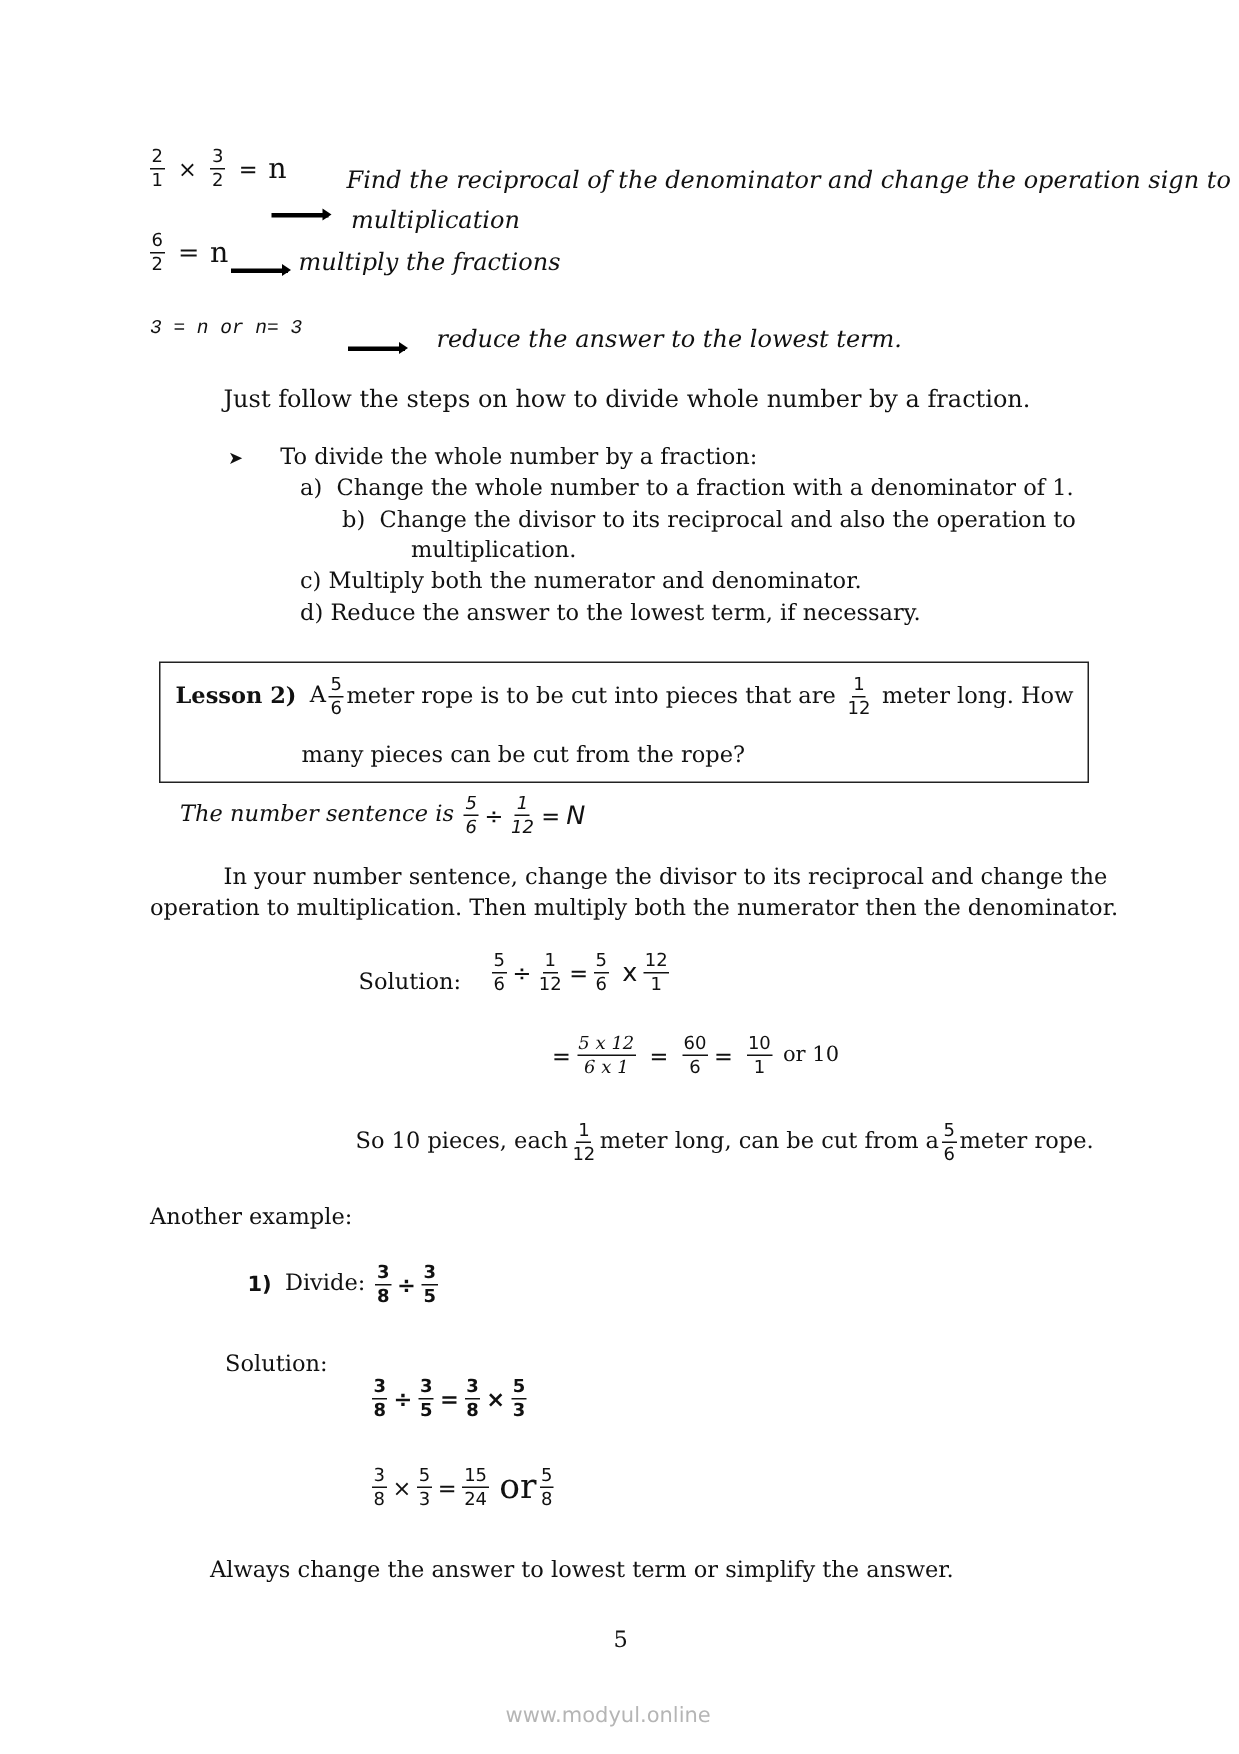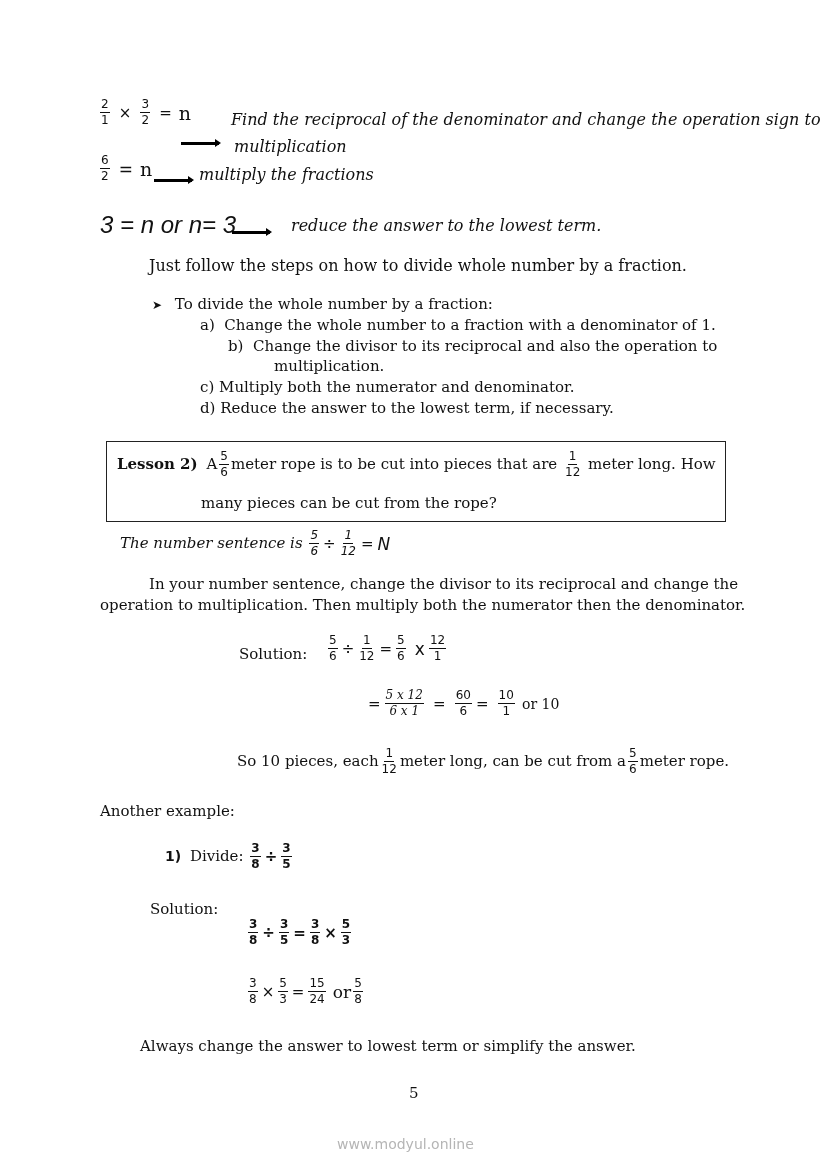--- a/index.html
+++ b/index.html
@@ -13,21 +13,21 @@
       vertical-align: middle; font-family: "DejaVu Sans", sans-serif;
       font-size: 12px; line-height: 13px; margin: 0 2px;
     }
     .frac .num { padding: 0 1px 1px 1px; border-bottom: 1px solid #111; }
     .frac .den { padding: 1px 1px 0 1px; }
     .frac.bold { font-weight: bold; }
     .op { font-family: "DejaVu Sans", sans-serif; font-size: 15px; vertical-align: middle; margin: 0 2px; }
     .opb { font-family: "DejaVu Sans", sans-serif; font-size: 15px; vertical-align: middle; margin: 0 2px; font-weight: bold; }
     .var { font-family: "DejaVu Serif", serif; font-size: 19px; vertical-align: middle; }
     .ital { font-style: italic; font-family: "DejaVu Serif", serif; font-size: 16px; }
-    .big-ital { font-style: italic; font-family: Liberation Sans, sans-serif; font-size: 24px; }
+    .big-ital { font-style: italic; font-family: Liberation Mono, monospace; font-size: 13px; }
     .arrow {
       display: inline-block; position: relative; width: 38px; height: 3px;
       background: #000; vertical-align: middle;
     }
     .arrow::after {
       content: ""; position: absolute; right: -2px; top: -3px;
       border-left: 6px solid #000; border-top: 4.5px solid transparent; border-bottom: 4.5px solid transparent;
     }
     .body-text { font-size: 15px; }
     .lesson-box {
@@ -69,21 +69,21 @@
 <div class="abs ital" style="left:199px; top:165px;">multiply the fractions</div>
 
 <div class="abs big-ital" style="left:100px; top:211px;">3 = n or  n= 3</div>
 <div class="abs" style="left:232px; top:222px;"><span class="arrow"></span></div>
 <div class="abs ital" style="left:291px; top:216px;">reduce the answer to the lowest term.</div>
 
 <div class="abs" style="left:149px; top:256px; font-size:16px;">Just follow the steps on how to divide whole number by a fraction.</div>
 
 <div class="abs body-text" style="left:152px; top:295px;">
   <span class="bullet-glyph">➤</span>
-  <span style="margin-left:8px">To divide the whole number by a fraction:</span>
+  <span style="margin-left:20px">To divide the whole number by a fraction:</span>
 </div>
 <div class="abs body-text" style="left:200px; top:316px;">
   <span>a)</span>&nbsp;
   <span>Change the whole number to a fraction with a denominator of 1.</span>
 </div>
 <div class="abs body-text" style="left:208px; top:337px;margin-left:20px;">
   <span>b)</span>&nbsp;
   <span>Change the divisor to its reciprocal and also the operation to</span>
 </div>
 <div class="abs body-text" style="left:274px; top:357px;">multiplication.</div>
@@ -201,21 +201,21 @@
   <span class="frac">
       <span class="num">3</span>
       <span class="den">8</span>
     </span><span class="op">×</span><span class="frac">
       <span class="num">5</span>
       <span class="den">3</span>
     </span><span class="op">=</span><span class="frac">
       <span class="num">15</span>
       <span class="den">24</span>
     </span>
-  <span style="font-size:17px; vertical-align:middle">or</span><span class="frac">
+  <span style="font-size:23px; vertical-align:middle">or</span><span class="frac">
       <span class="num">5</span>
       <span class="den">8</span>
     </span>
 </div>
 
 <div class="abs body-text" style="left:140px; top:1037px;">Always change the answer to lowest term or simplify the answer.</div>
 
 <div class="abs body-text" style="left:409px; top:1084px;">5</div>
 
 <div class="abs watermark" style="left:337px; top:1136px;">www.modyul.online</div>

